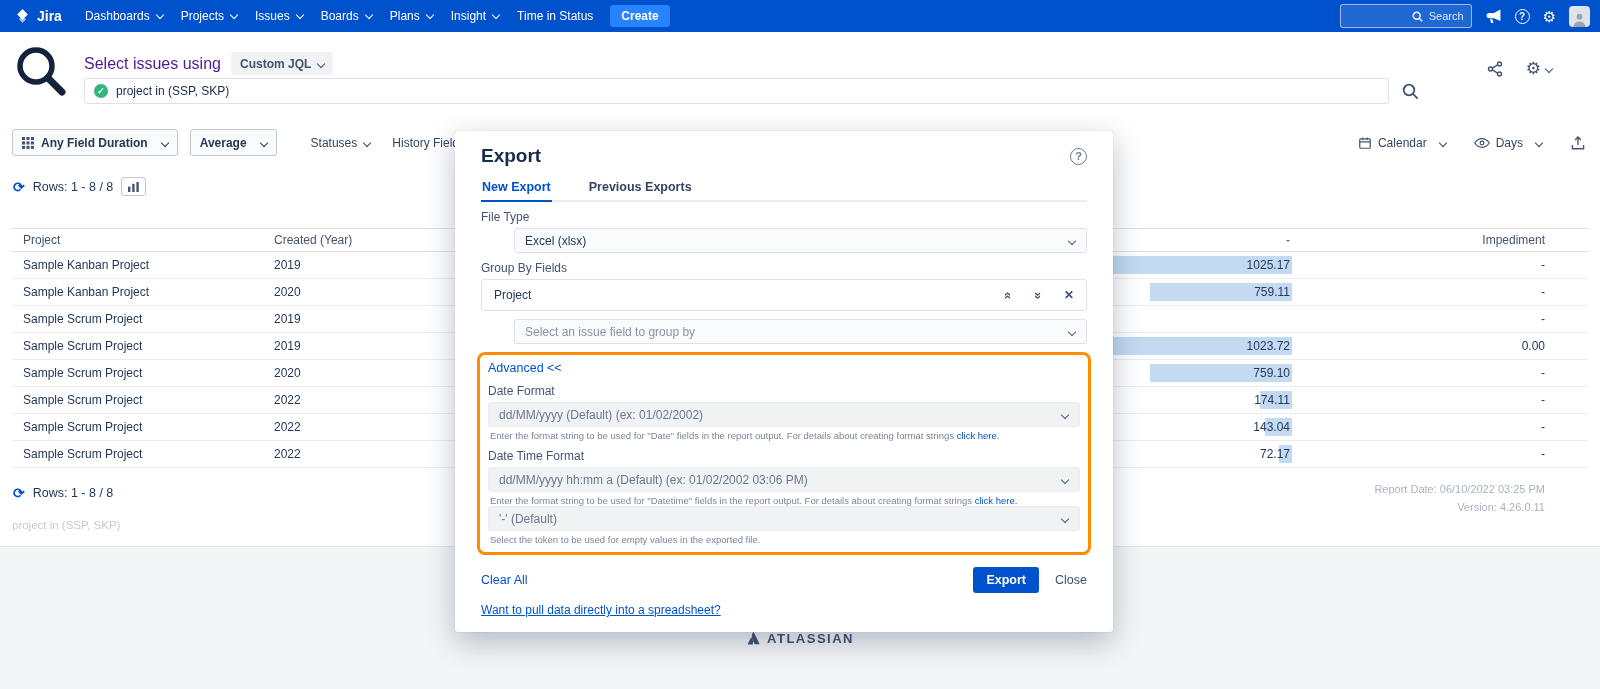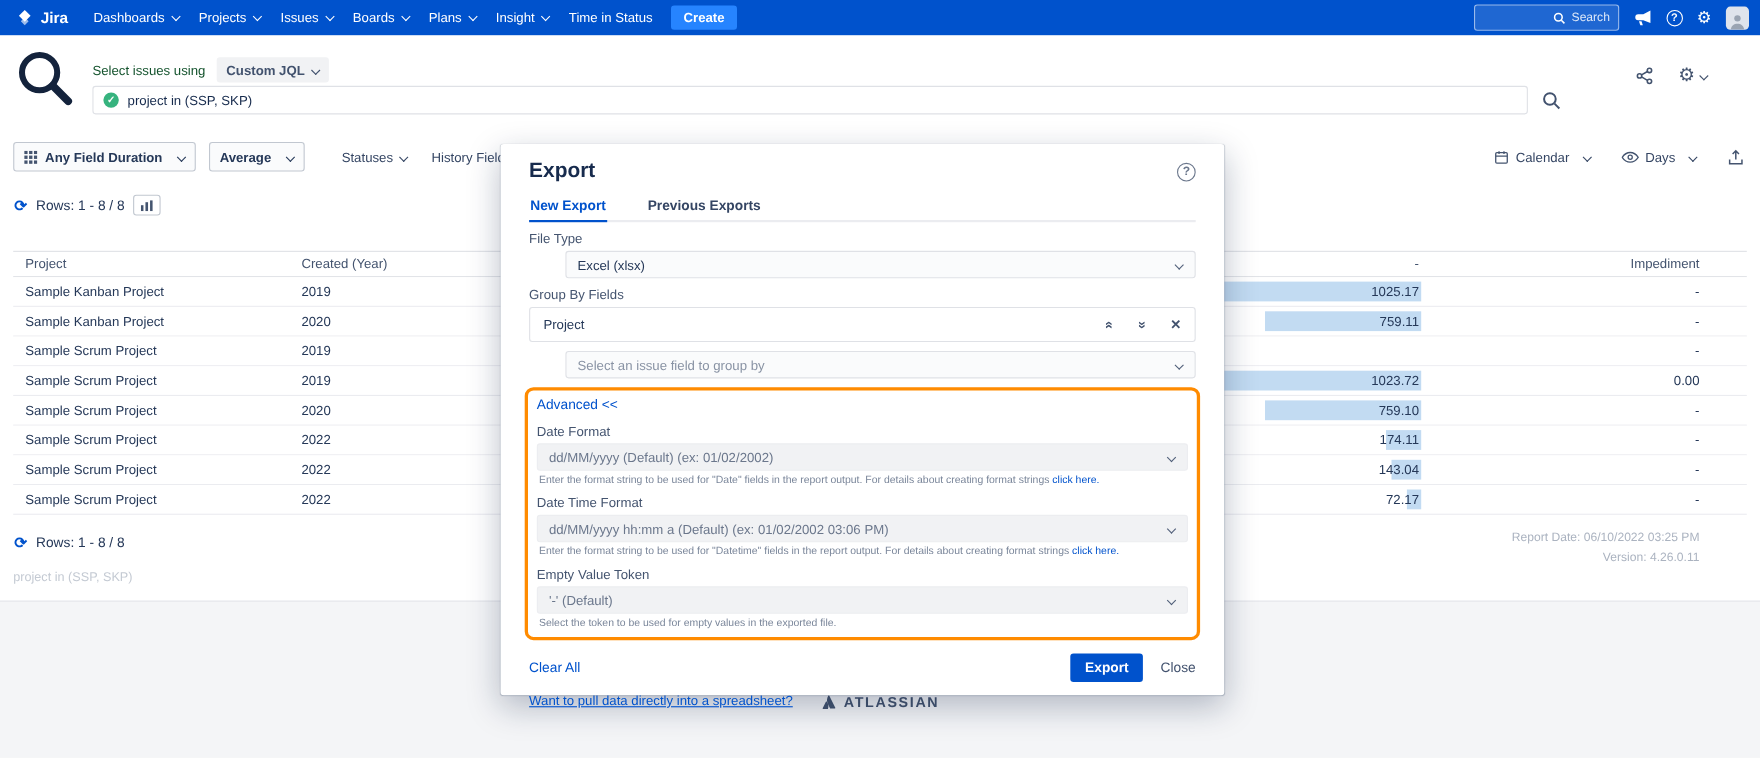--- a/index.html
+++ b/index.html
@@ -35,21 +35,21 @@
   .help-bubble {
     width:15px; height:15px; border-radius:50%; border:1.5px solid #fff;
     font-size:10px; font-weight:bold; display:flex; align-items:center; justify-content:center;
   }
   .nav-gear { font-size:15px; line-height:1; }
   .avatar { width:21px; height:21px; border-radius:4px; background:#DFE4EC; display:flex; align-items:flex-end; justify-content:center; overflow:hidden; }
   
   .header { position:absolute; top:30px; left:0; right:0; height:90px; background:#fff; }
   .app-logo { position:absolute; left:13px; top:14px; }
   .select-row { position:absolute; left:84px; top:22px; display:flex; align-items:center; gap:10px; }
-  .select-label { font-size:12px; color:#14532d; }
+  .select-label { font-size:16px; color:#4c1d95; }
   .jql-mode-btn {
     background:#F1F2F4; border:none; border-radius:3px; height:23px; padding:0 9px;
     font-size:12px; color:#42526E; font-weight:bold; font-family:inherit; cursor:pointer;
     display:flex; align-items:center;
   }
   .jql-row { position:absolute; left:84px; top:48px; display:flex; align-items:center; }
   .jql-input {
     width:1305px; height:26px; border:1px solid #DFE1E6; border-radius:3px;
     display:flex; align-items:center; gap:8px; padding:0 9px; font-size:12px; color:#172B4D;
     background:#fff;
@@ -443,21 +443,20 @@
     </div>
     <div class="f-help"><span>Enter the format string to be used for "Date" fields in the report output. For details about creating format strings </span><a>click here.</a></div>
 
     <div class="f-label">Date Time Format</div>
     <div class="field gray">
       <span>dd/MM/yyyy hh:mm a (Default) (ex: 01/02/2002 03:06 PM)</span>
       <i class="chev"></i>
     </div>
     <div class="f-help"><span>Enter the format string to be used for "Datetime" fields in the report output. For details about creating format strings </span><a>click here.</a></div>
 
-    <div class="f-label">Empty Value Token</div>
     <div class="field gray">
       <span>'-' (Default)</span>
       <i class="chev"></i>
     </div>
     <div class="f-help">Select the token to be used for empty values in the exported file.</div>
   </div>
 
   <div class="m-foot">
     <a class="clear-link">Clear All</a>
     <button class="export-btn">Export</button>

